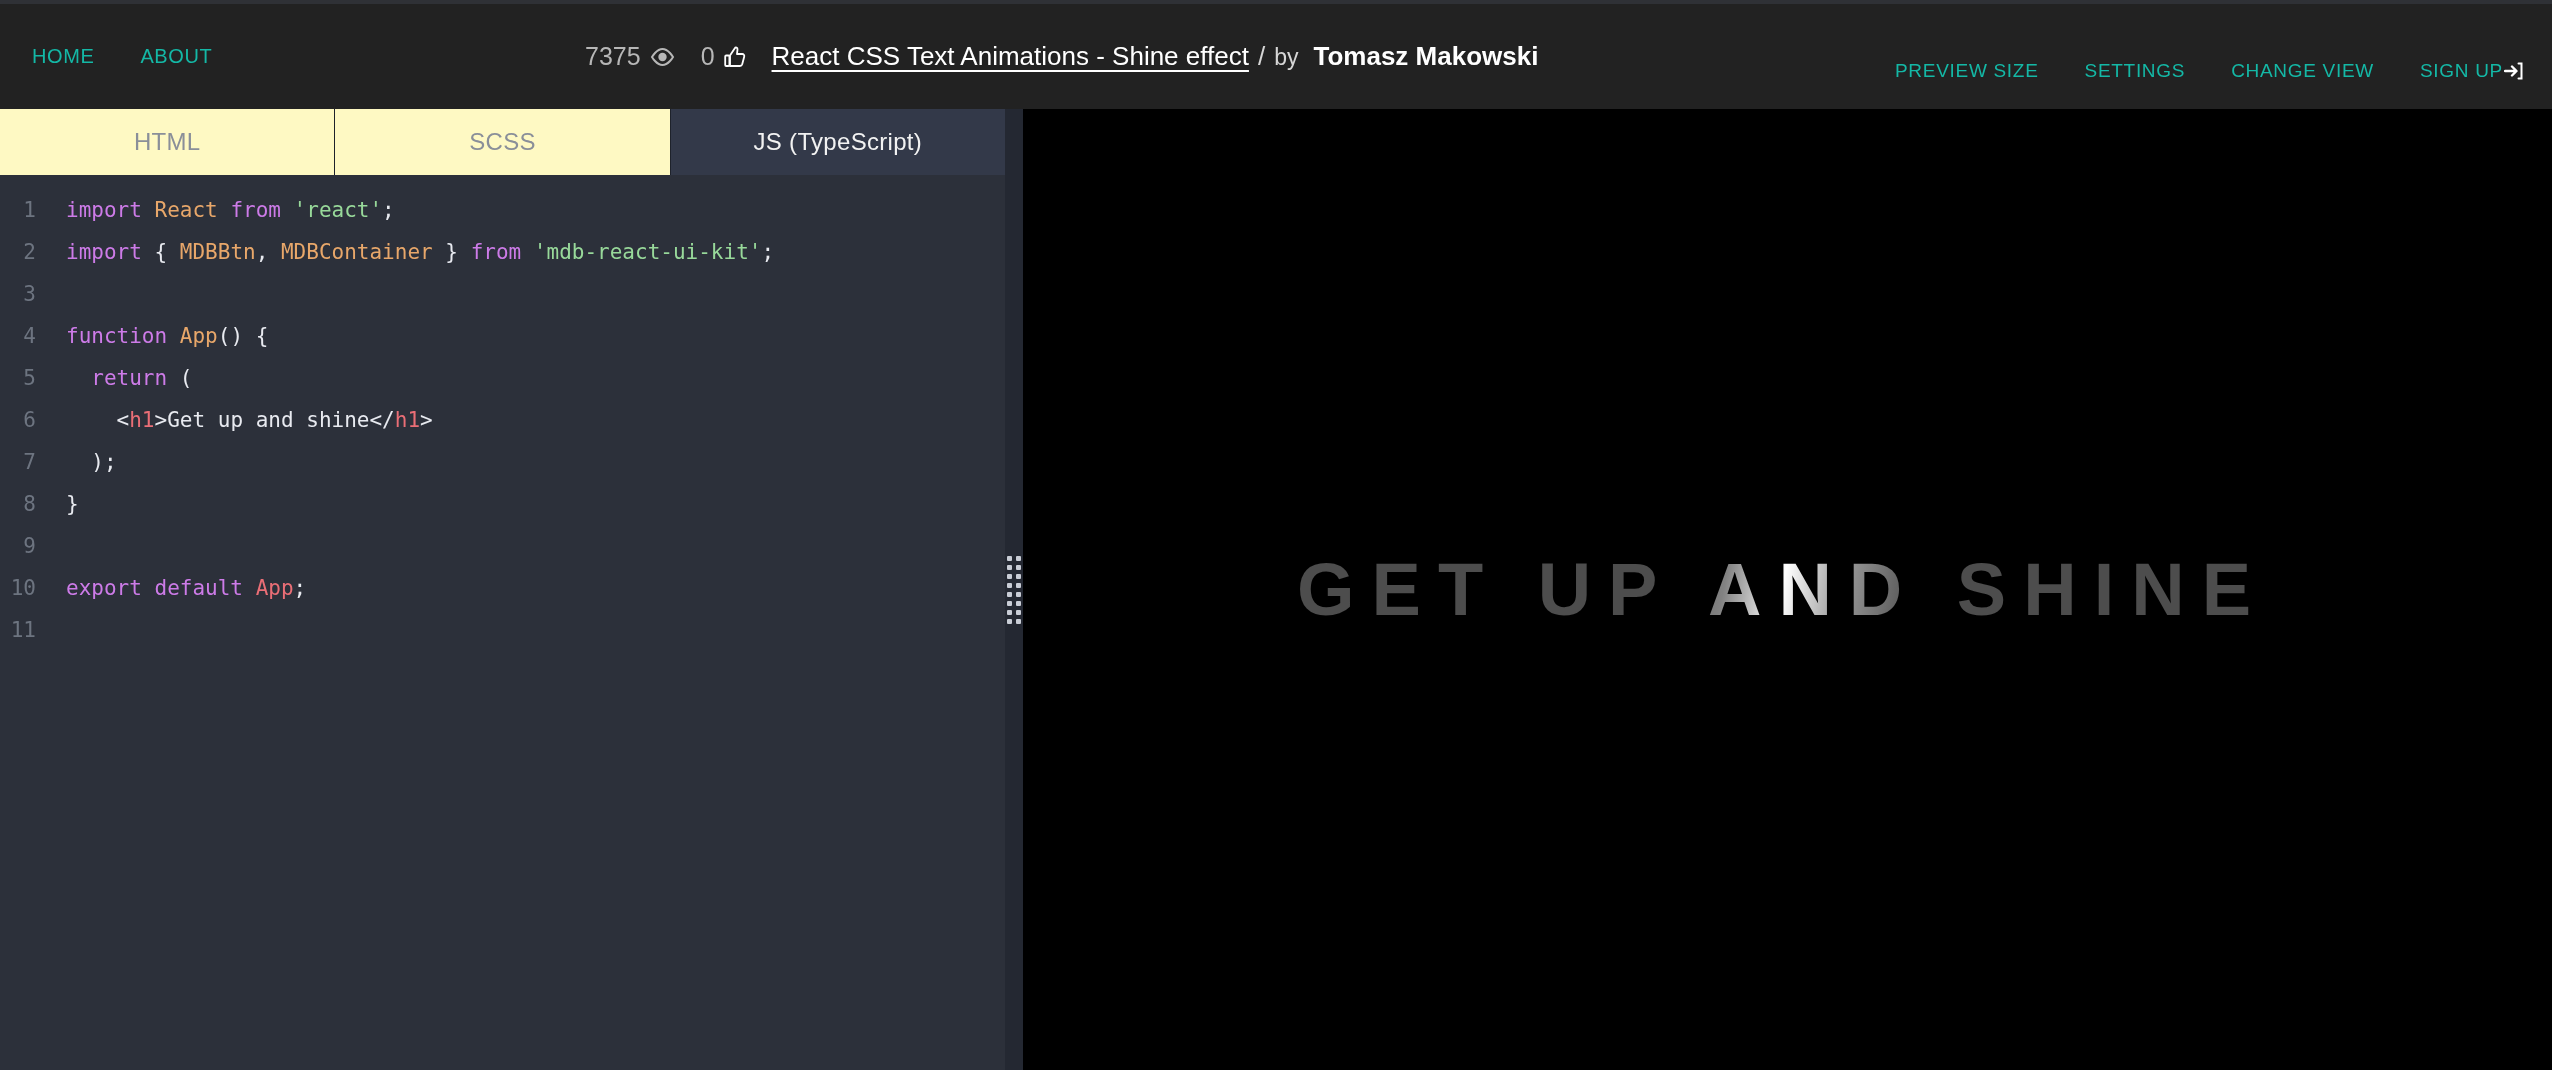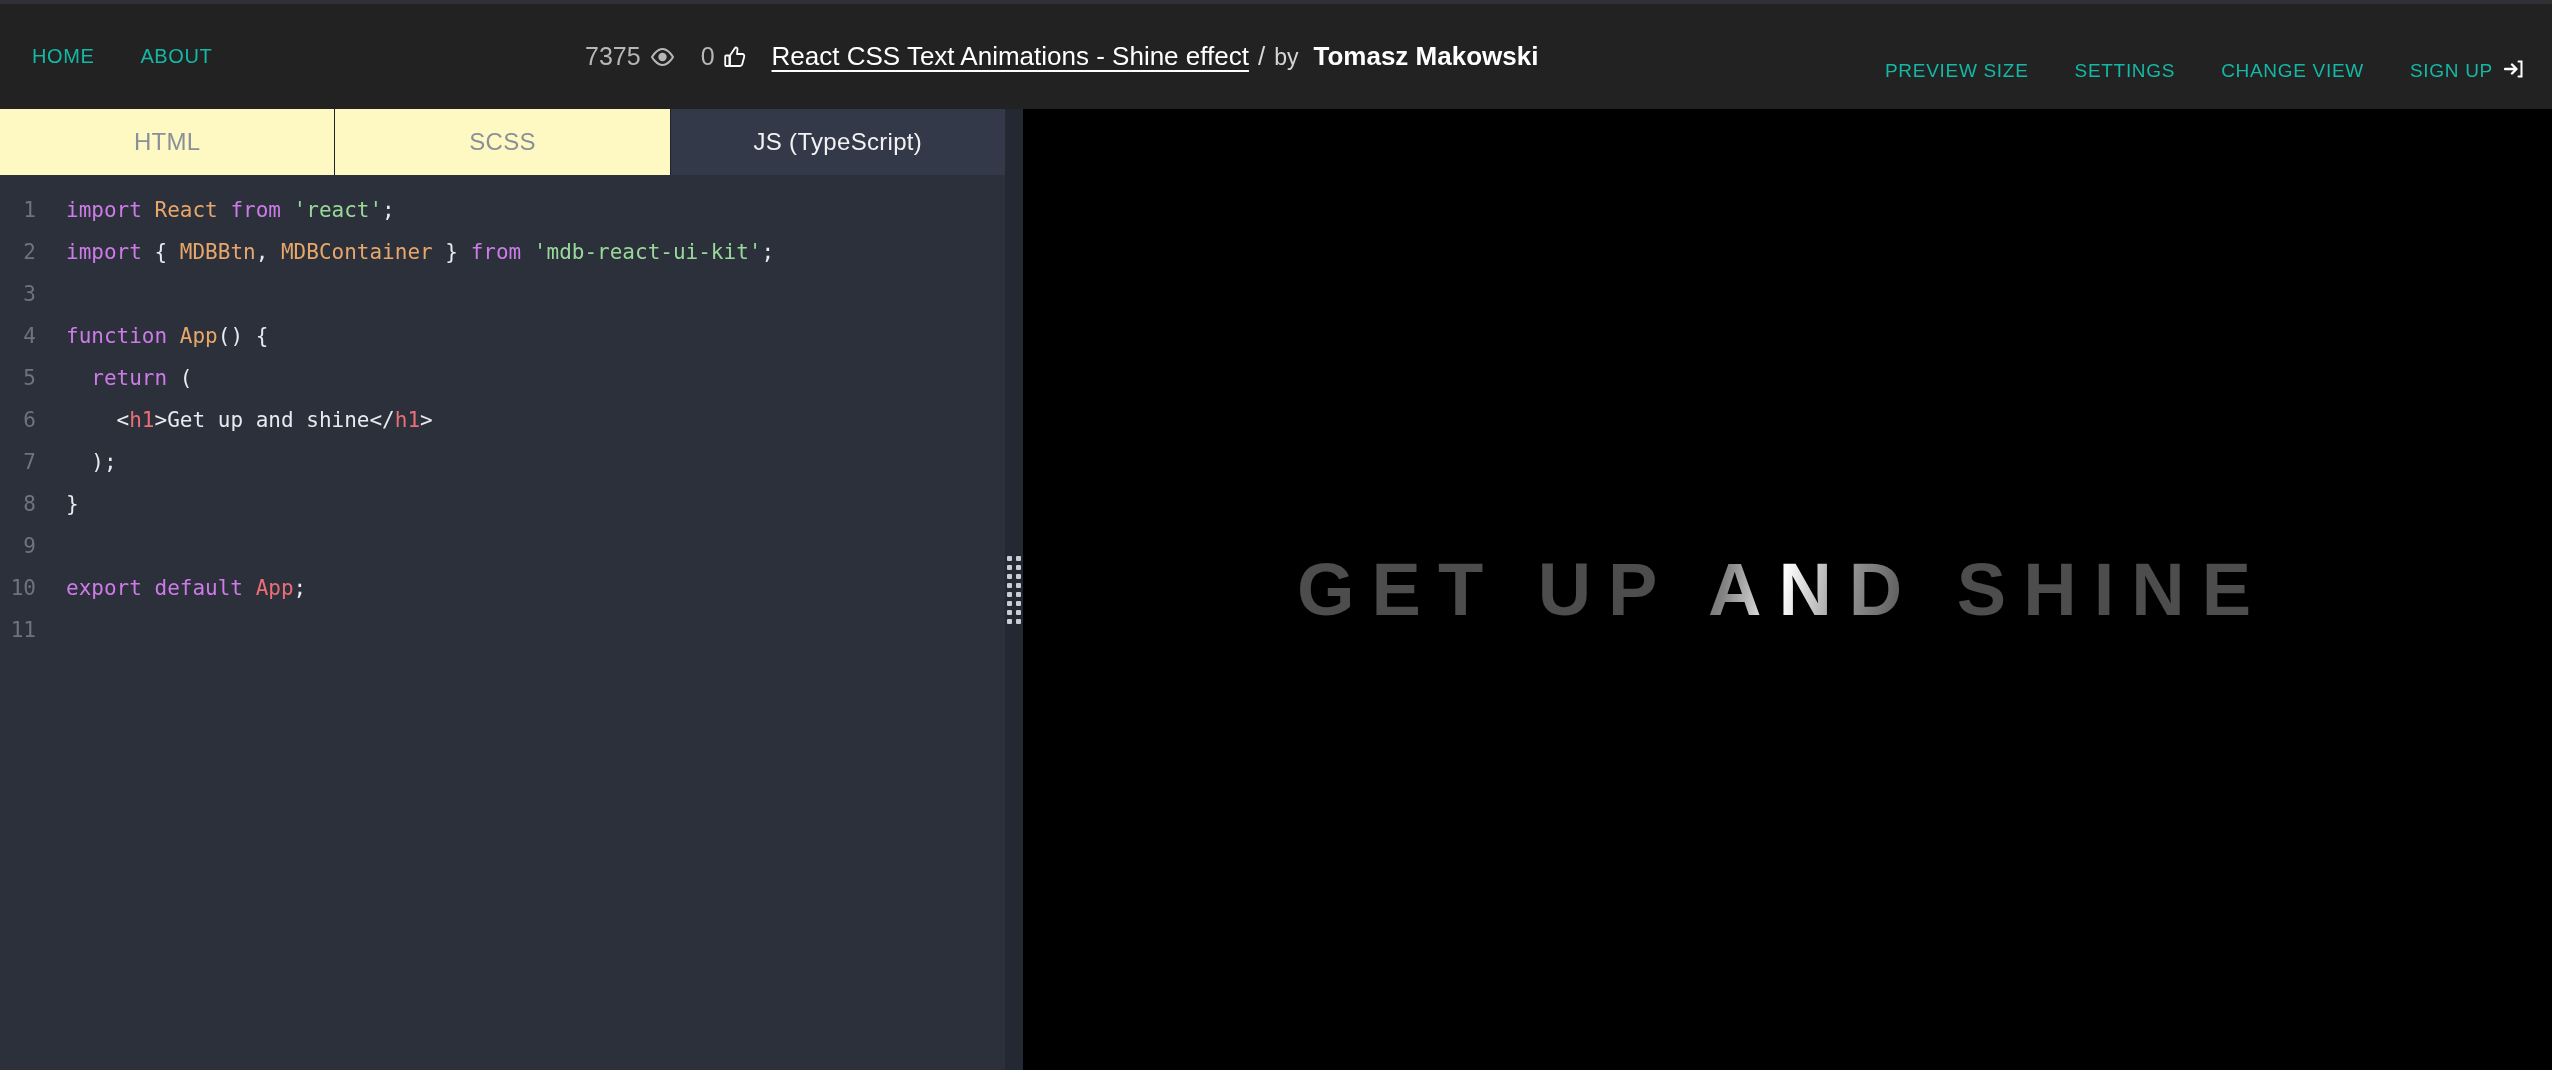--- a/index.html
+++ b/index.html
@@ -43,21 +43,21 @@
   }
   .slash { font-size:26px; color:#d6d6d6; margin:0 9px; }
   .by { font-size:23px; color:#d6d6d6; margin-right:15px; }
   .author { font-size:26px; color:#ffffff; font-weight:bold; cursor:pointer; }
 
   .nav-right {
     position:absolute; right:28px; top:0; height:134px;
     display:flex; align-items:center; gap:46px;
   }
   .nav-right .nav-item { font-size:19px; letter-spacing:0.7px; }
-  .signup { display:flex; gap:11px; cursor:pointer; }
+  .signup { display:flex; align-items:center; gap:1px; cursor:pointer; }
 
   
   .body { flex:1 1 auto; display:flex; position:relative; min-height:0; }
 
   
   .editor-pane {
     width:1005px; flex:0 0 1005px;
     background:#2c303a;
     display:flex; flex-direction:column; min-height:0;
   }

